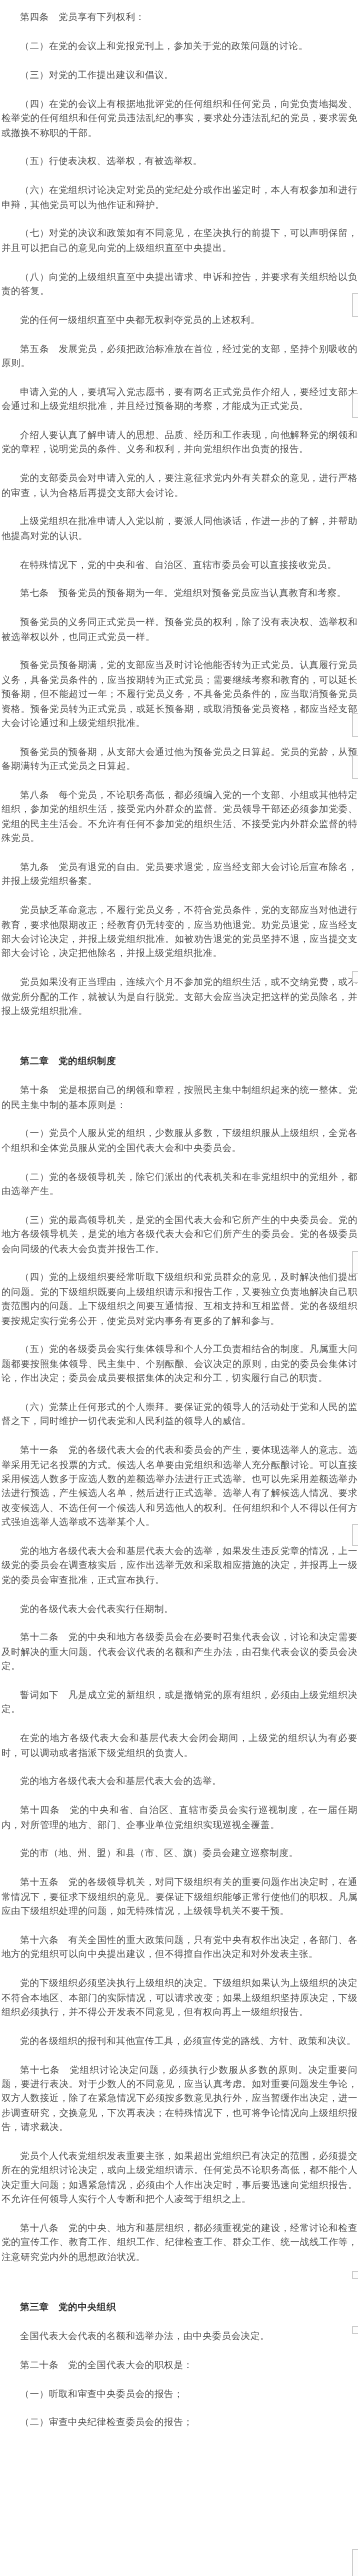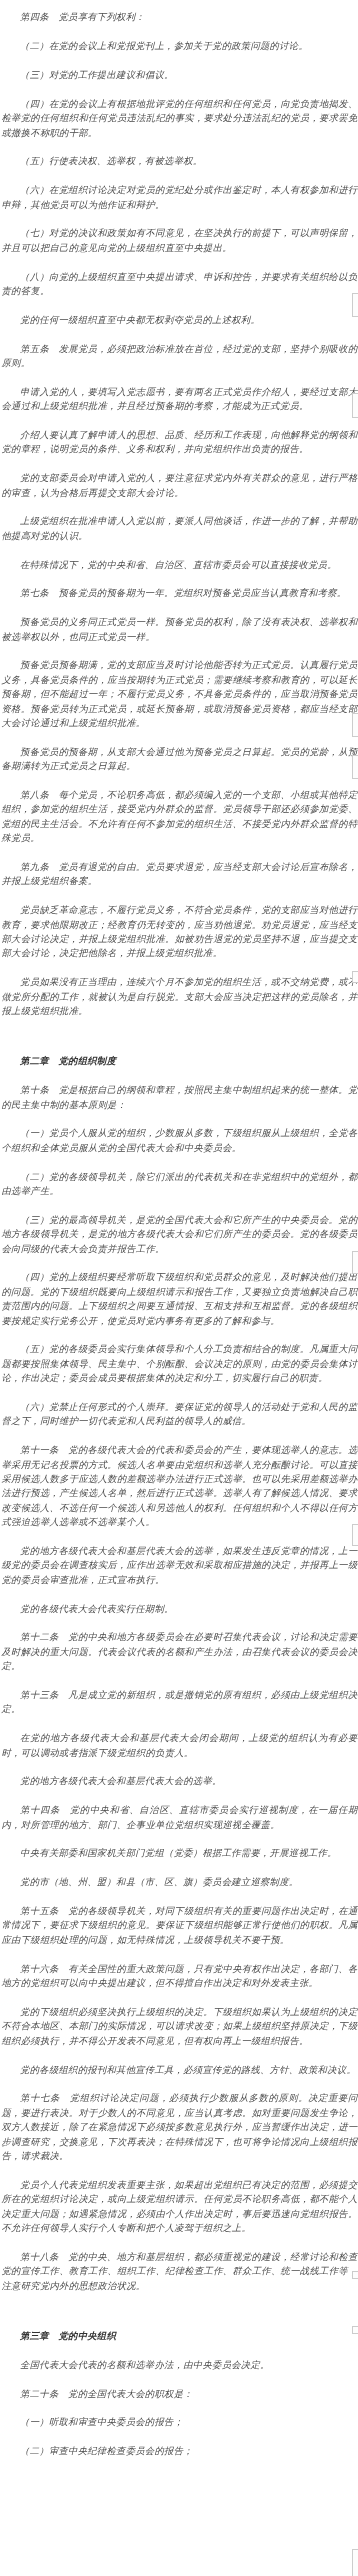--- a/index.html
+++ b/index.html
@@ -16,21 +16,20 @@
     font-size: 9.3px;
     line-height: 14.4px;
     letter-spacing: 0.3px;
     color: var(--text, #4a4a4a);
     text-align: justify;
     text-justify: inter-ideograph;
   }
   .doc p {
     margin: 14.4px 0;
     text-indent: 2em;
-    font-style: italic;
   }
   .doc p:first-child { margin-top: 0; }
   .doc p.chapter {
     font-weight: bold;
     color: var(--heading, #333333);
     margin-top: 36px;
   }
   .scroll-thumb {
     position: absolute;
     left: 352px;
@@ -73,25 +72,24 @@
       <p class="para">（一）党员个人服从党的组织，少数服从多数，下级组织服从上级组织，全党各个组织和全体党员服从党的全国代表大会和中央委员会。</p>
       <p class="para">（二）党的各级领导机关，除它们派出的代表机关和在非党组织中的党组外，都由选举产生。</p>
       <p class="para">（三）党的最高领导机关，是党的全国代表大会和它所产生的中央委员会。党的地方各级领导机关，是党的地方各级代表大会和它们所产生的委员会。党的各级委员会向同级的代表大会负责并报告工作。</p>
       <p class="para">（四）党的上级组织要经常听取下级组织和党员群众的意见，及时解决他们提出的问题。党的下级组织既要向上级组织请示和报告工作，又要独立负责地解决自己职责范围内的问题。上下级组织之间要互通情报、互相支持和互相监督。党的各级组织要按规定实行党务公开，使党员对党内事务有更多的了解和参与。</p>
       <p class="para">（五）党的各级委员会实行集体领导和个人分工负责相结合的制度。凡属重大问题都要按照集体领导、民主集中、个别酝酿、会议决定的原则，由党的委员会集体讨论，作出决定；委员会成员要根据集体的决定和分工，切实履行自己的职责。</p>
       <p class="para">（六）党禁止任何形式的个人崇拜。要保证党的领导人的活动处于党和人民的监督之下，同时维护一切代表党和人民利益的领导人的威信。</p>
       <p class="para">第十一条　党的各级代表大会的代表和委员会的产生，要体现选举人的意志。选举采用无记名投票的方式。候选人名单要由党组织和选举人充分酝酿讨论。可以直接采用候选人数多于应选人数的差额选举办法进行正式选举。也可以先采用差额选举办法进行预选，产生候选人名单，然后进行正式选举。选举人有了解候选人情况、要求改变候选人、不选任何一个候选人和另选他人的权利。任何组织和个人不得以任何方式强迫选举人选举或不选举某个人。</p>
       <p class="para">党的地方各级代表大会和基层代表大会的选举，如果发生违反党章的情况，上一级党的委员会在调查核实后，应作出选举无效和采取相应措施的决定，并报再上一级党的委员会审查批准，正式宣布执行。</p>
       <p class="para">党的各级代表大会代表实行任期制。</p>
       <p class="para">第十二条　党的中央和地方各级委员会在必要时召集代表会议，讨论和决定需要及时解决的重大问题。代表会议代表的名额和产生办法，由召集代表会议的委员会决定。</p>
-      <p class="para">第十三条　凡是成立党的新组织，或是撤销党的原有组织，必须由上级党组织决定。</p>
+      <p class="para">誓词如下　凡是成立党的新组织，或是撤销党的原有组织，必须由上级党组织决定。</p>
       <p class="para">在党的地方各级代表大会和基层代表大会闭会期间，上级党的组织认为有必要时，可以调动或者指派下级党组织的负责人。</p>
       <p class="para">党的地方各级代表大会和基层代表大会的选举。</p>
       <p class="para">第十四条　党的中央和省、自治区、直辖市委员会实行巡视制度，在一届任期内，对所管理的地方、部门、企事业单位党组织实现巡视全覆盖。</p>
-      <p class="para">中央有关部委和国家机关部门党组（党委）根据工作需要，开展巡视工作。</p>
       <p class="para">党的市（地、州、盟）和县（市、区、旗）委员会建立巡察制度。</p>
       <p class="para">第十五条　党的各级领导机关，对同下级组织有关的重要问题作出决定时，在通常情况下，要征求下级组织的意见。要保证下级组织能够正常行使他们的职权。凡属应由下级组织处理的问题，如无特殊情况，上级领导机关不要干预。</p>
       <p class="para">第十六条　有关全国性的重大政策问题，只有党中央有权作出决定，各部门、各地方的党组织可以向中央提出建议，但不得擅自作出决定和对外发表主张。</p>
       <p class="para">党的下级组织必须坚决执行上级组织的决定。下级组织如果认为上级组织的决定不符合本地区、本部门的实际情况，可以请求改变；如果上级组织坚持原决定，下级组织必须执行，并不得公开发表不同意见，但有权向再上一级组织报告。</p>
       <p class="para">党的各级组织的报刊和其他宣传工具，必须宣传党的路线、方针、政策和决议。</p>
       <p class="para">第十七条　党组织讨论决定问题，必须执行少数服从多数的原则。决定重要问题，要进行表决。对于少数人的不同意见，应当认真考虑。如对重要问题发生争论，双方人数接近，除了在紧急情况下必须按多数意见执行外，应当暂缓作出决定，进一步调查研究，交换意见，下次再表决；在特殊情况下，也可将争论情况向上级组织报告，请求裁决。</p>
       <p class="para">党员个人代表党组织发表重要主张，如果超出党组织已有决定的范围，必须提交所在的党组织讨论决定，或向上级党组织请示。任何党员不论职务高低，都不能个人决定重大问题；如遇紧急情况，必须由个人作出决定时，事后要迅速向党组织报告。不允许任何领导人实行个人专断和把个人凌驾于组织之上。</p>
       <p class="para">第十八条　党的中央、地方和基层组织，都必须重视党的建设，经常讨论和检查党的宣传工作、教育工作、组织工作、纪律检查工作、群众工作、统一战线工作等，注意研究党内外的思想政治状况。</p>
       <p class="chapter">第三章　党的中央组织</p>
       <p class="para">全国代表大会代表的名额和选举办法，由中央委员会决定。</p>

